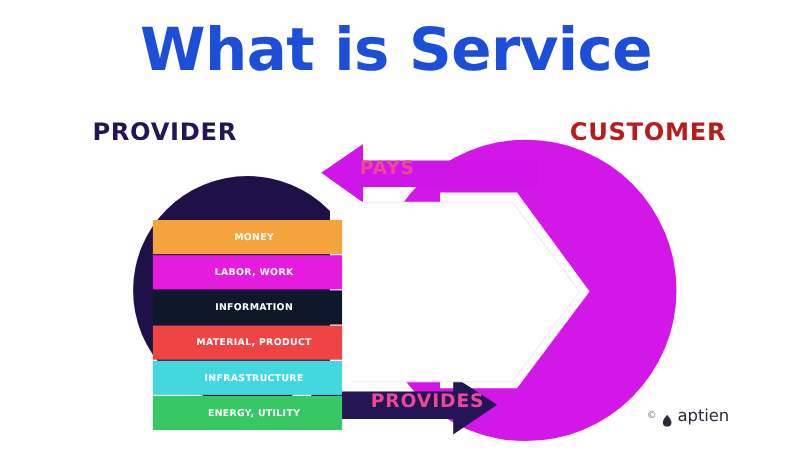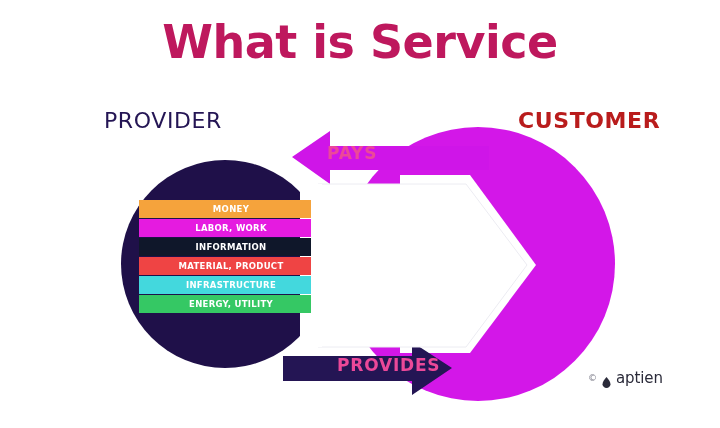--- a/index.html
+++ b/index.html
@@ -25,33 +25,33 @@
 
   
   .title {
     position: absolute;
     left: 0;
     top: 18px;
     width: 720px;
     text-align: center;
     font-family: "DejaVu Sans", "Liberation Sans", sans-serif;
     font-weight: bold;
-    font-size: 46px;
+    font-size: 54px;
     letter-spacing: -0.5px;
-    color: #be185d;
+    color: #1d4ed8;
     line-height: 1.05;
     white-space: nowrap;
   }
 
   
   .label-provider {
     position: absolute;
-    left: 104px;
+    left: 84px;
     top: 108px;
-    font-weight: normal;
+    font-weight: bold;
     font-size: 22px;
     letter-spacing: 0.6px;
     color: #241554;
   }
   .label-customer {
     position: absolute;
     left: 518px;
     top: 108px;
     font-weight: bold;
     font-size: 22px;
@@ -70,21 +70,21 @@
 
   
   .bars {
     position: absolute;
     left: 139px;
     top: 200px;
     width: 172px;
     z-index: 5;
   }
   .bar {
-    height: 18px;
+    height: 31px;
     margin-bottom: 1px;
     display: flex;
     align-items: center;
     justify-content: center;
     padding-left: 12px;
   }
   .bar-label {
     font-size: 8.5px;
     font-weight: bold;
     letter-spacing: 0.3px;

